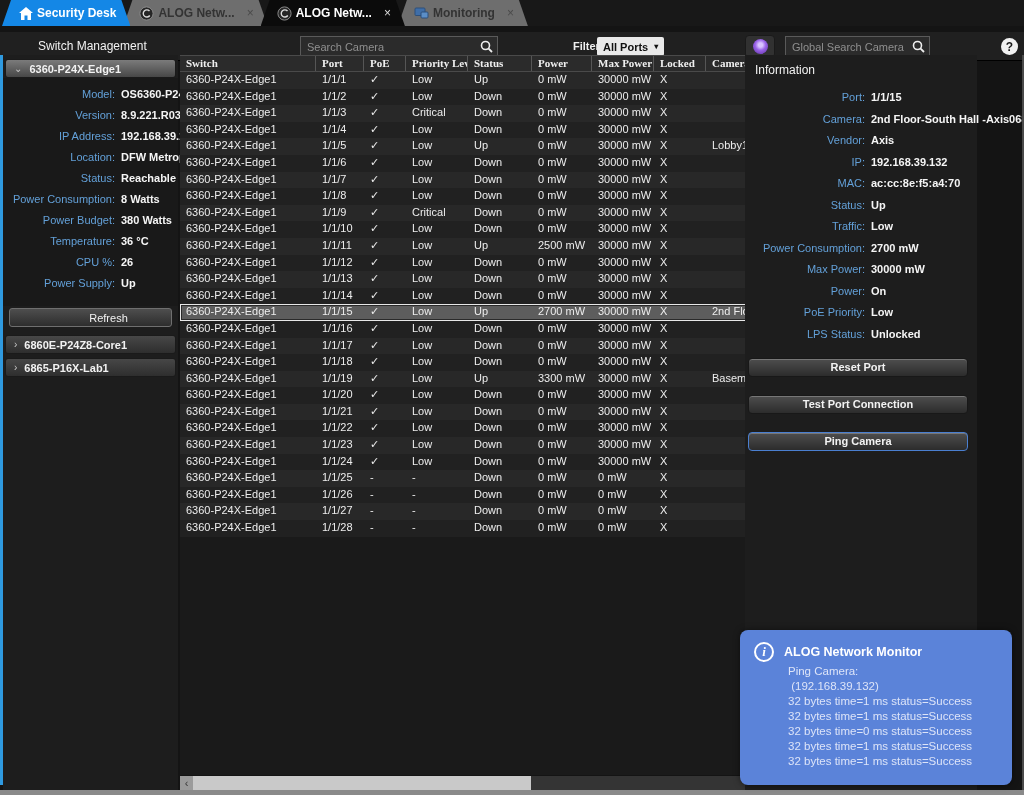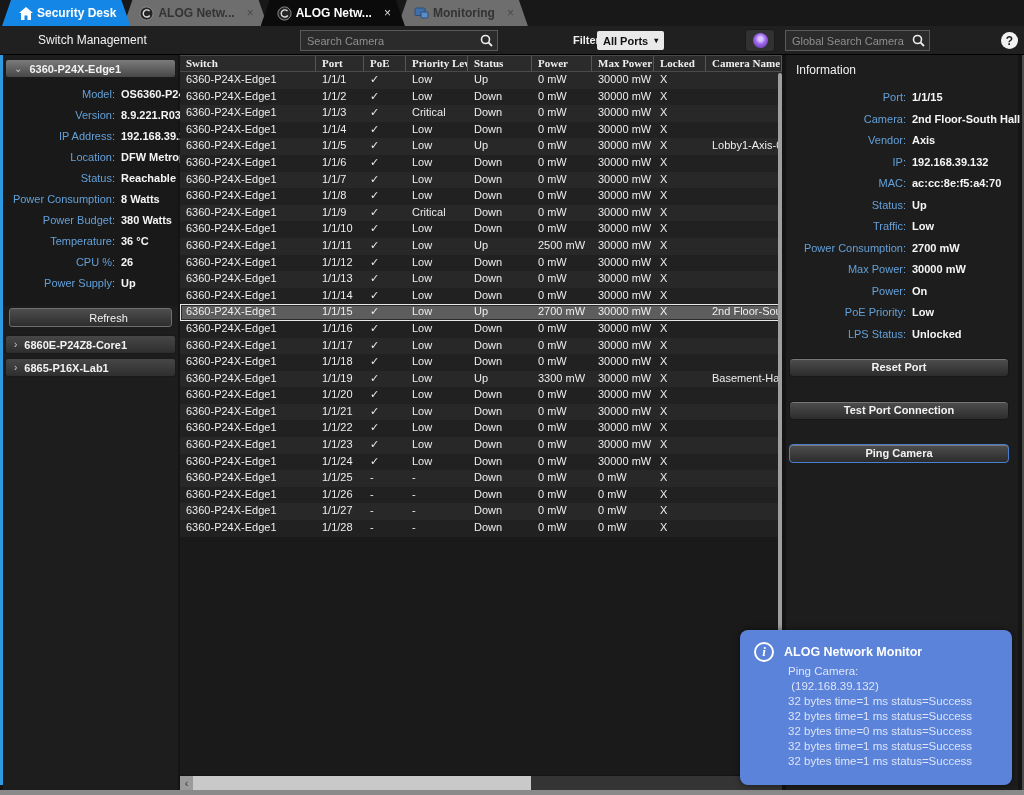--- a/index.html
+++ b/index.html
@@ -18,21 +18,21 @@
   }
   .tab:first-child { margin-left:2px; }
   .tab.pinned  { background:#1487e6; color:#fff; z-index:3; }
   .tab.inactive{ background:#6e6e6e; color:#333; z-index:1; }
   .tab.active  { background:#0b0b0b; color:#fff; z-index:4; }
   .tab .close { font-weight:normal; font-size:12px; margin-left:8px; }
   .tab.inactive .close { color:#4a4a4a; }
   .tab.active .close { color:#ddd; }
   .tab .ticon { display:inline-flex; width:15px; height:15px; align-items:center; justify-content:center; }
   
-  #toolbar { position:absolute; left:0; top:26px; width:1024px; height:29px; background:#202020; border-bottom:1px solid #000; }
+  #toolbar { position:absolute; left:0; top:32px; width:1024px; height:29px; background:#202020; border-bottom:1px solid #000; }
   #switch-mgmt-title { position:absolute; left:38px; top:7px; font-size:12px; color:#f2f2f2; }
   .searchbox { position:absolute; top:4px; height:21px; background:#2b2b2b; border:1px solid #5a5a5a; display:flex; align-items:center; }
   #search-camera { left:300px; width:198px; }
   #global-search { left:785px; width:145px; }
   .searchbox .ph { flex:1; font-size:11px; color:#8f8f8f; padding-left:6px; overflow:hidden; white-space:nowrap; }
   .searchbox .mag { width:22px; display:flex; align-items:center; justify-content:center; }
   #filter-label { position:absolute; left:560px; top:8px; font-size:11px; color:#f0f0f0; font-weight:bold;margin-left:13px; }
   #filter-dd { position:absolute; left:597px; top:5px; height:19px; background:#e9e9e9; color:#111; font-size:11px; font-weight:bold; display:flex; align-items:center; gap:6px; padding:0 6px; border-radius:2px; cursor:pointer; }
   #purple-btn { position:absolute; left:745px; top:3px; width:30px; height:23px; background:#313131; border:1px solid #1a1a1a; border-radius:4px; display:flex; align-items:center; justify-content:center; cursor:pointer; }
   #purple-orb { width:15px; height:15px; border-radius:50%; background:radial-gradient(circle at 50% 40%, #d9c2ff 0 18%, #9a63e8 45%, #5b2d9e 100%); }
@@ -68,26 +68,26 @@
   .tr { display:grid; grid-template-columns:136px 48px 42px 62px 64px 60px 62px 52px 1fr; height:16.6px; cursor:pointer; }
   .tr.even { background:#282828; }
   .tr.odd  { background:#212121; }
   .tr.selected { background:#5d5d5d; outline:1px solid #e8e8e8; outline-offset:-1px; box-shadow:inset 0 0 0 2px #2a2a2a; }
   .td { font-size:11px; color:#ededed; padding:1px 0 0 6px; white-space:nowrap; overflow:hidden; }
   #vscroll { position:absolute; right:0px; top:18px; width:4px; height:700px; background:#9f9f9f; border-radius:2px; }
   #hscroll { position:absolute; left:180px; top:776px; width:602px; height:14px; background:#343434; display:flex; }
   #hscroll .arrow { width:13px; height:14px; background:#9b9b9b; color:#3a3a3a; font-size:11px; display:flex; align-items:center; justify-content:center; cursor:pointer; }
   #hscroll .thumb { width:338px; height:14px; background:#c9c9c9; cursor:grab; }
   
-  #info-panel { position:absolute; left:786px; top:55px; width:232px; height:735px; background:#1d1d1d; padding:8px 6px 12px 0; }
+  #info-panel { position:absolute; left:745px; top:55px; width:232px; height:735px; background:#1d1d1d; padding:8px 6px 12px 0; }
   #info-title { font-size:12px; color:#f2f2f2; margin:0 0 14px 10px; }
   #info-fields .field { margin-bottom:9.5px; }
   #info-fields .lbl { width:120px; }
   .info-btn {
-    display:block; width:220px; margin:0 auto 24px auto; height:19px; border-radius:4px;
+    display:block; width:220px; margin:0 auto 18px auto; height:19px; border-radius:4px;
     background:linear-gradient(#4e4e4e,#2c2c2c); border:1px solid #181818; color:#f2f2f2;
     font-size:11px; font-weight:bold; font-family:inherit; cursor:pointer;
     box-shadow:inset 0 1px 0 #777;
   }
   .info-btn.highlight { border:1px solid #4a7fd0; }
   #info-buttons { margin-top:18px; }
   
   #toast { position:absolute; left:740px; top:630px; width:272px; height:155px; background:#5b83d9; border-radius:8px; padding:12px 10px 0 14px; z-index:20; box-shadow:0 0 6px rgba(0,0,0,.5); }
   #toast-head { display:flex; align-items:flex-start; gap:10px; }
   #toast-info-icon { flex:none; width:20px; height:20px; border:2px solid #fff; border-radius:50%; color:#fff; font-size:13px; font-weight:bold; font-family:"Liberation Serif",serif; display:flex; align-items:center; justify-content:center; font-style:italic; }

